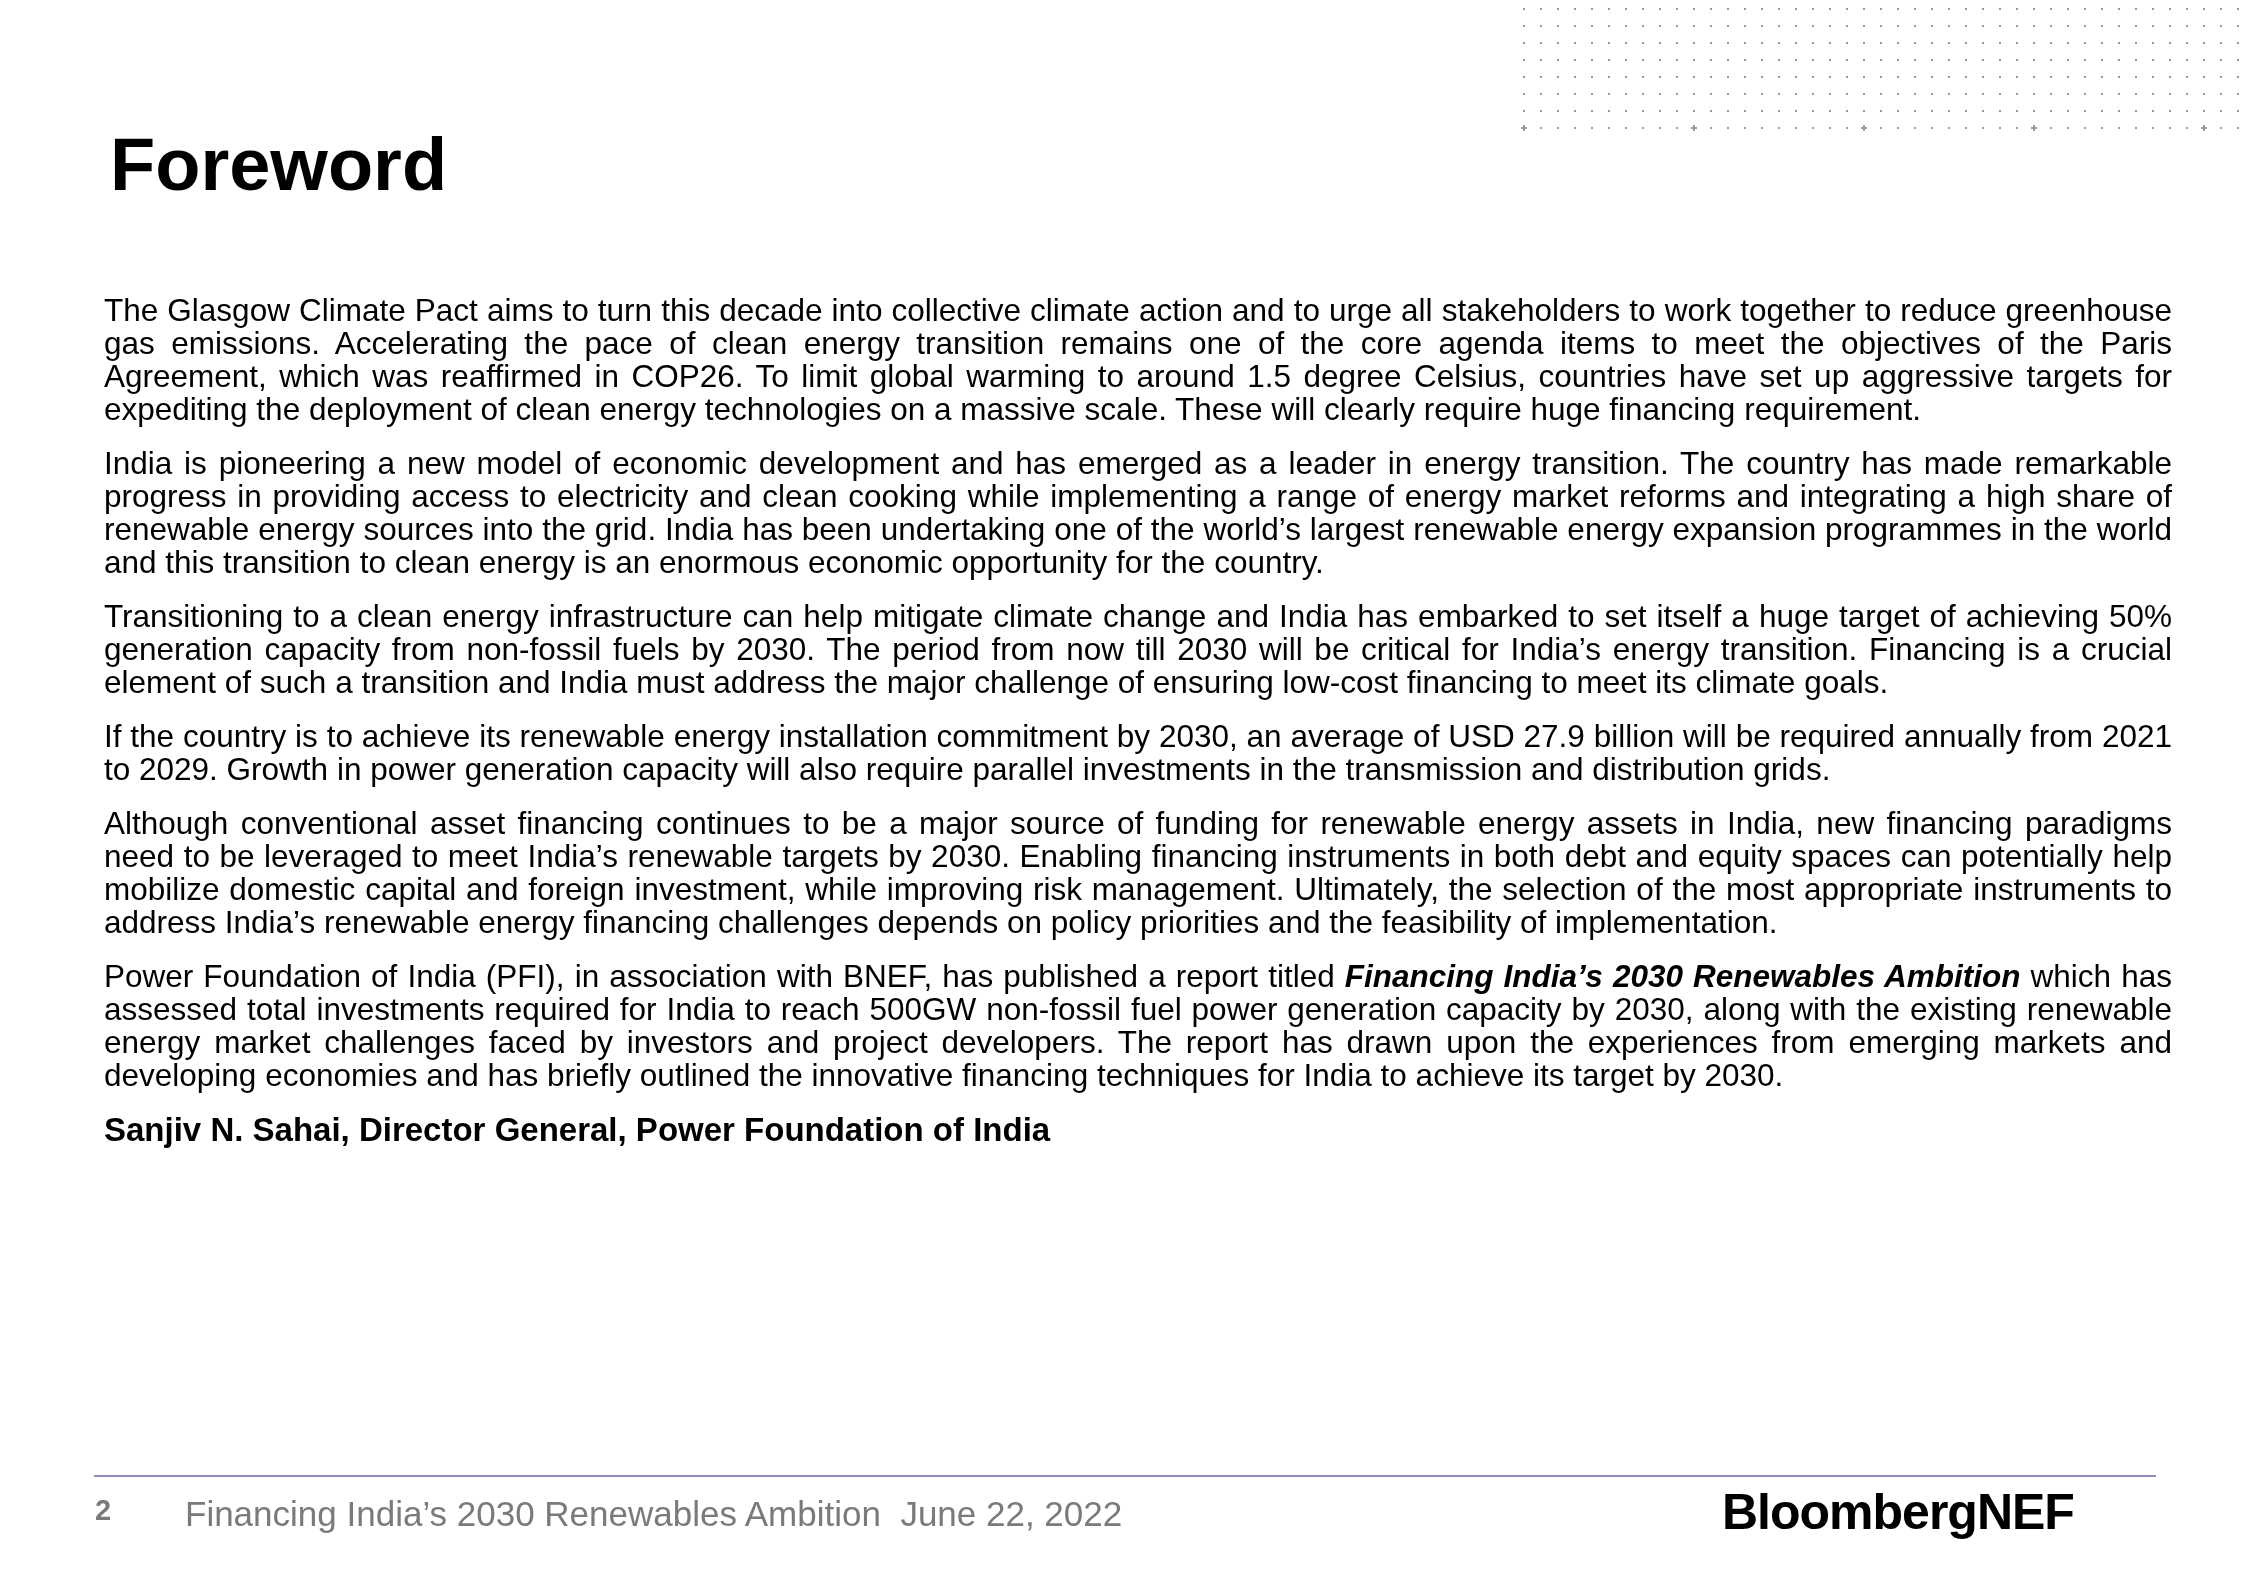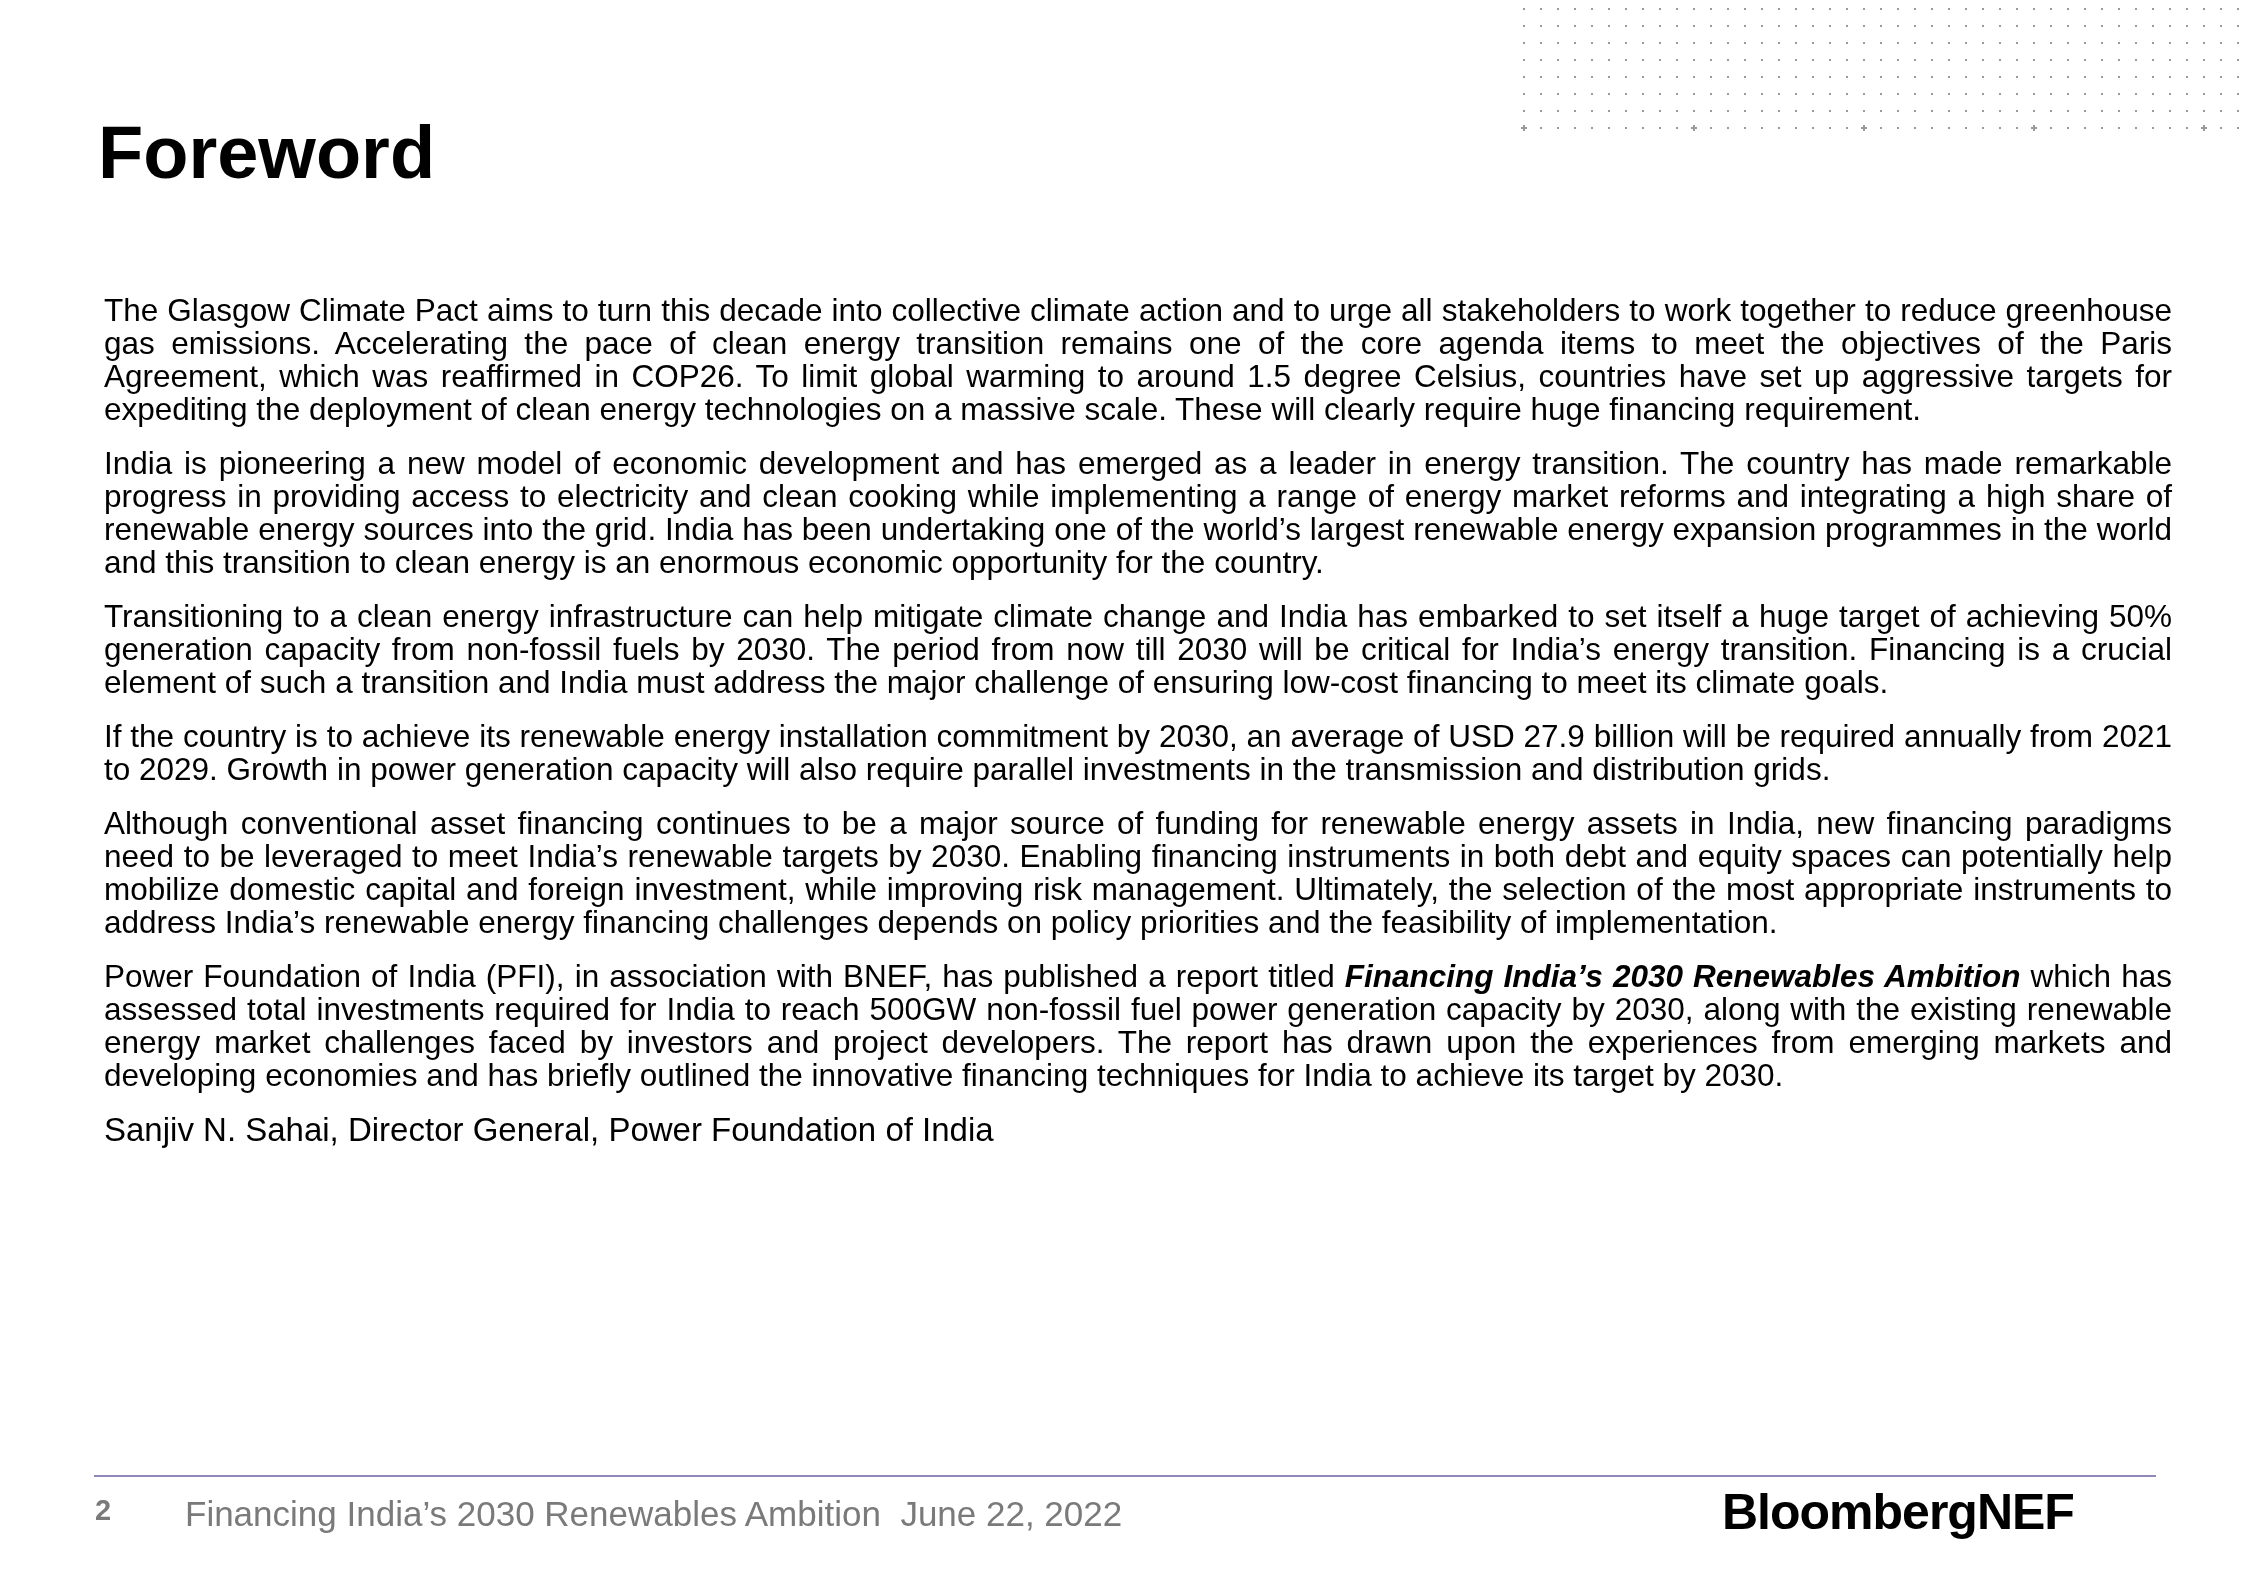--- a/index.html
+++ b/index.html
@@ -1,22 +1,22 @@
 <!DOCTYPE html>
 <html><head>
 <meta charset="utf-8">
 <style>
   html, body { margin:0; padding:0; background:#ffffff; }
   body { width:2244px; height:1587px; position:relative; overflow:hidden; font-family:"Liberation Sans", sans-serif; color:#000; }
   .dots { position:absolute; left:1516px; top:0px; width:728px; height:140px; }
-  .title { position:absolute; left:94px; top:104px; font-size:74px; font-weight:bold; letter-spacing:0px; margin:4px; line-height:90px; }
+  .title { position:absolute; left:94px; top:104px; font-size:74px; font-weight:bold; letter-spacing:0px; margin:16px; line-height:90px; }
   .body { position:absolute; left:104px; top:294px; width:2068px; font-size:31.5px; line-height:33px; }
   .body p { margin:0 0 21px 0; text-align:justify; text-align-last:left; }
   .body p.thanks { margin-top:38px; text-align:left; margin-bottom:20px; }
-  .sig { font-weight:normal; font-size:33px; margin-top:0; }
+  .sig { font-weight:bold; font-size:33px; margin-top:0; }
   .footer-rule { position:absolute; left:94px; top:1475px; width:2062px; height:2px; background:#9088b8; }
   .page-num { position:absolute; left:95px; top:1494px; font-size:29px; font-weight:bold; color:#7a7a7a; }
   .footer-text { position:absolute; left:185px; top:1494px; font-size:35px; color:#7a7a7a; }
   .logo { position:absolute; left:1722px; top:1483px; font-size:50px; font-weight:bold; letter-spacing:-1px; color:#000; }
 </style>
 </head>
 <body>
 
 <svg class="dots" width="728" height="140" xmlns="http://www.w3.org/2000/svg">
   <g id="dotgrid" fill="#9a9a9a">

